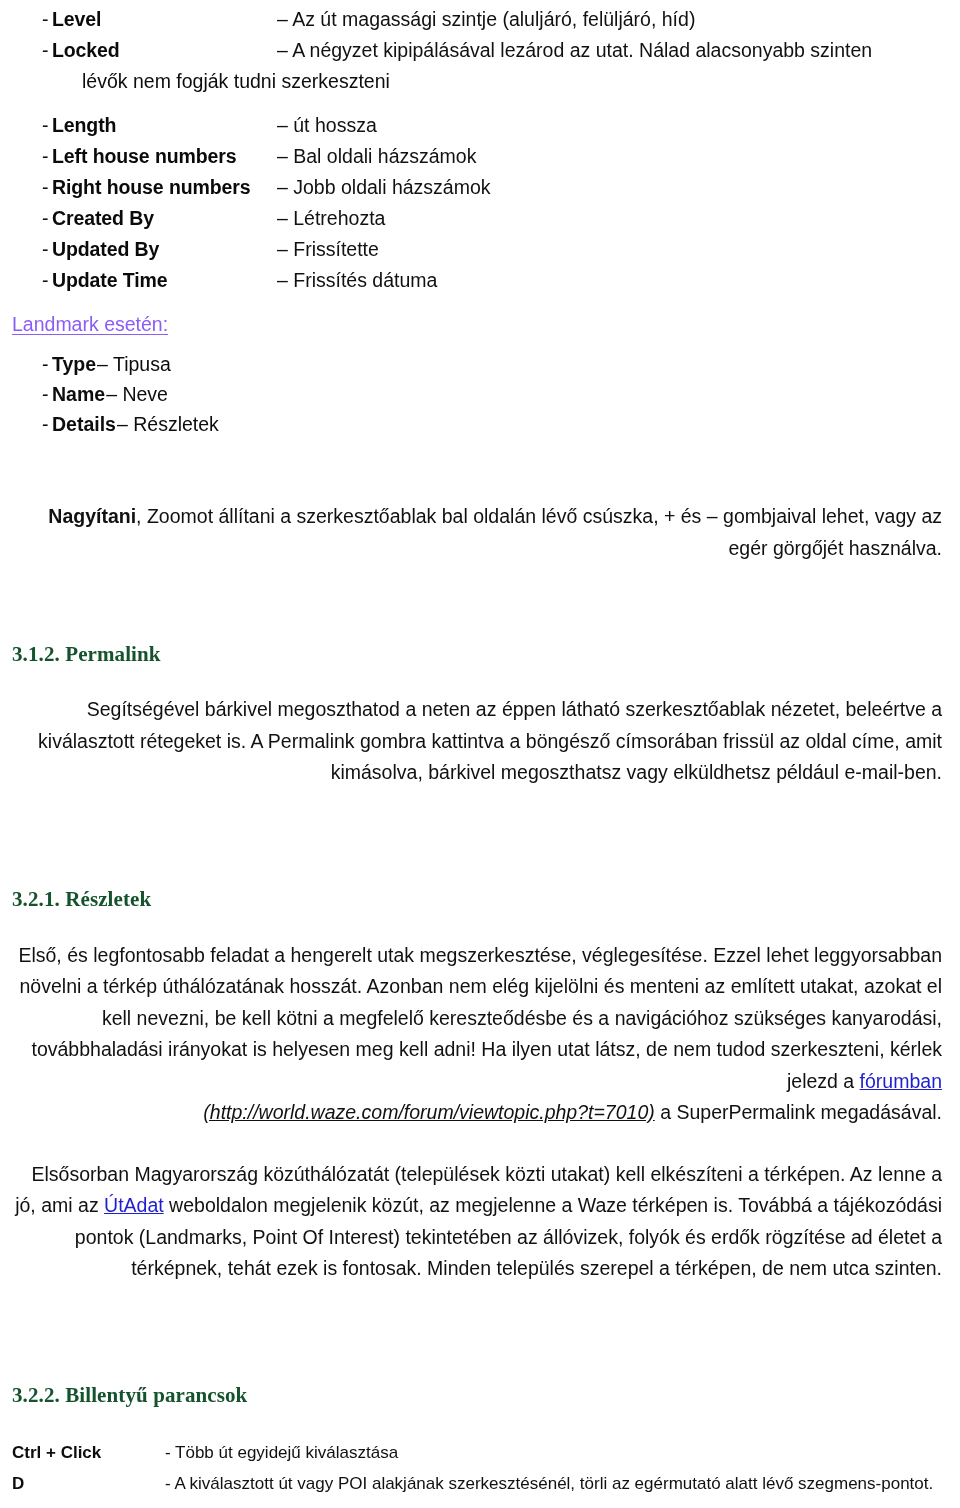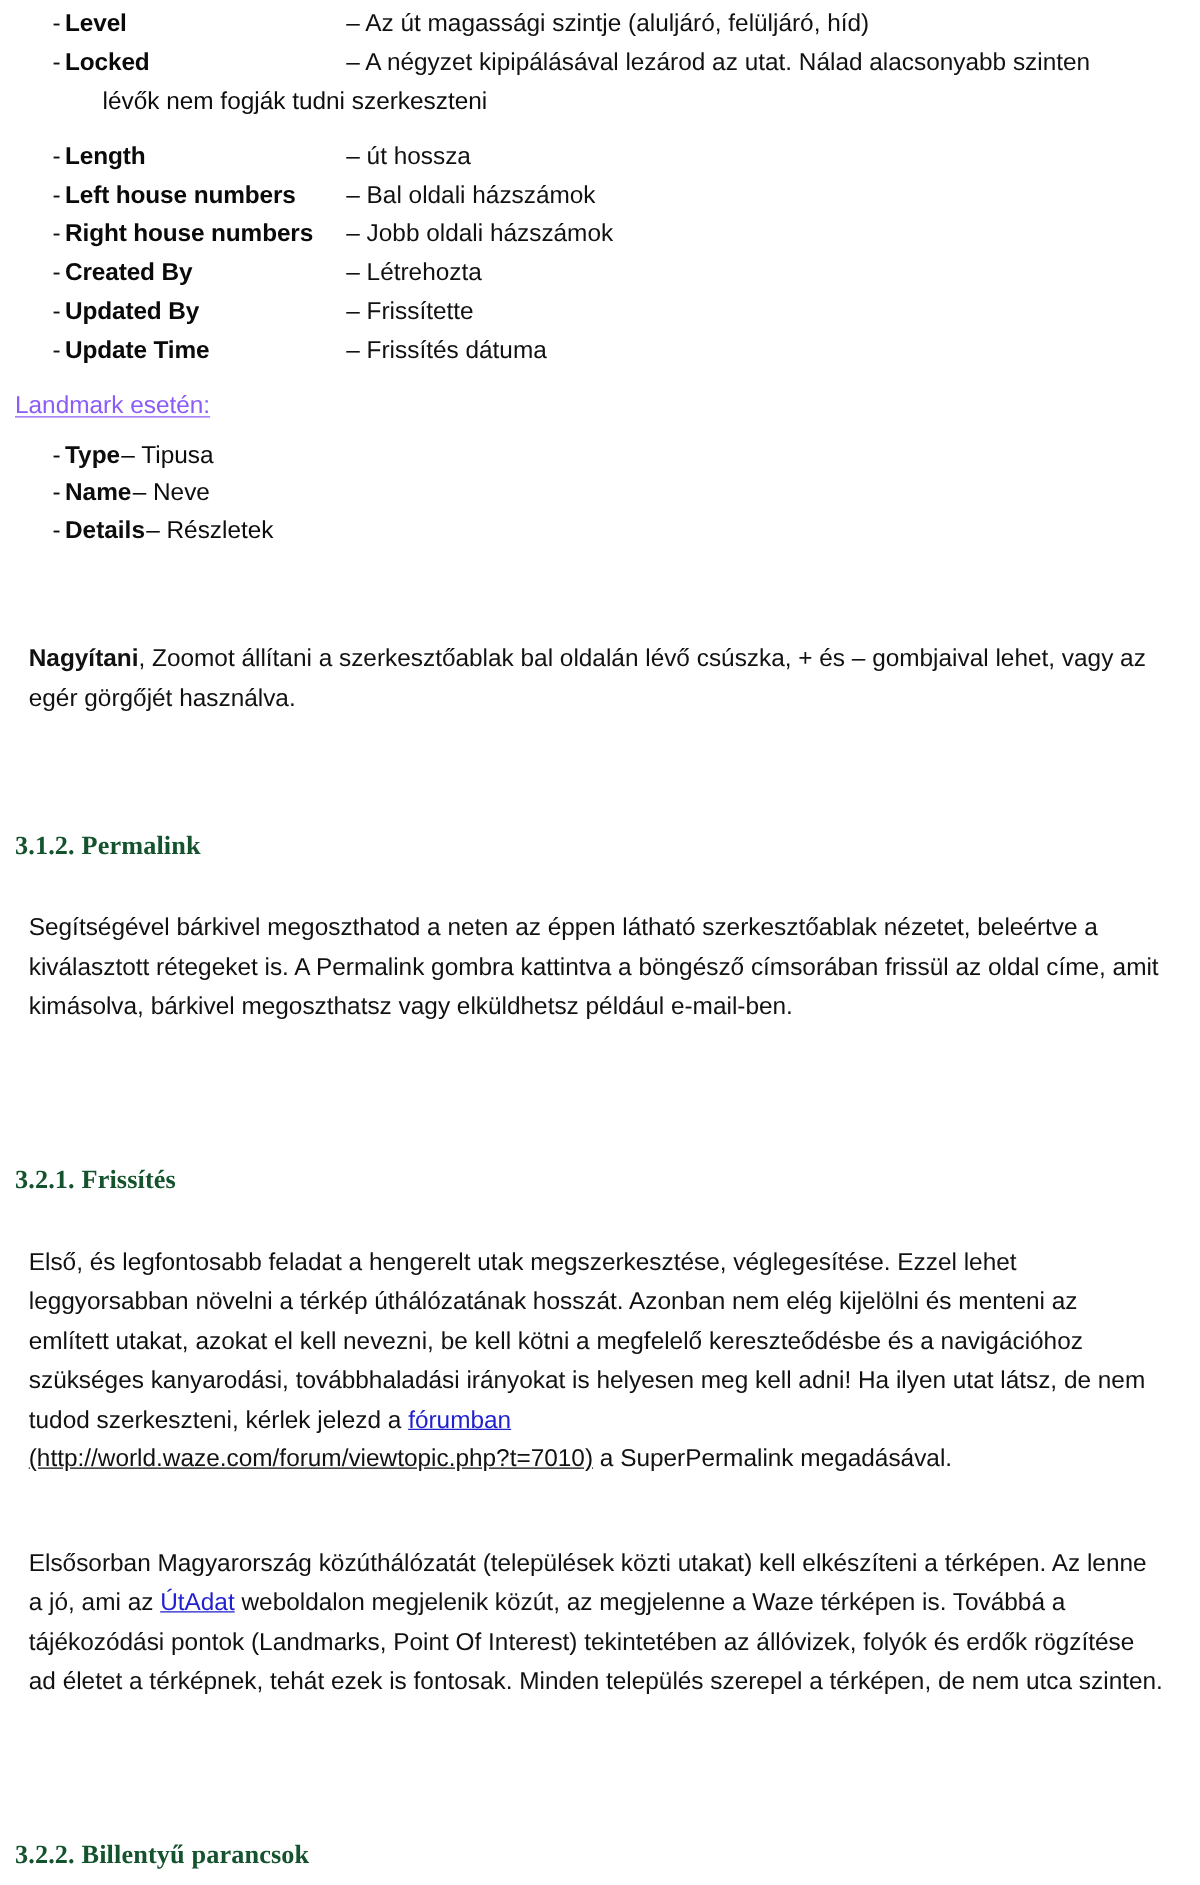--- a/index.html
+++ b/index.html
@@ -88,32 +88,33 @@
     flex: 0 0 40px;
     padding-left: 30px;
     box-sizing: border-box;
   }
   .lm-row .term { font-weight: bold; }
   .lm-row .desc { font-weight: 400; }
   .lm-row .term + .desc { margin-left: 1px; }
 
   
   p.body {
-    margin: 11px;
+    margin: 0;
     font-size: 19.5px;
     line-height: 31.5px;
     color: #111;
-    text-align: left;
+    text-align: right;
   }
   p.body b { font-weight: bold; }
   .link {
     color: #1f1fd0;
     text-decoration: underline;
   }
   .url-italic {
+    font-style: italic;
     text-decoration: underline;
     color: #111;
   }
 
   
   h2.h-major {
     margin: 0;
     font-family: "Liberation Serif", serif;
     font-size: 27px;
     font-weight: bold;
@@ -246,21 +247,21 @@
     <div style="height:26px"></div>
 
     <p class="body">Segítségével bárkivel megoszthatod a neten az éppen látható szerkesztőablak nézetet, beleértve a kiválasztott rétegeket is. A Permalink gombra kattintva a böngésző címsorában frissül az oldal címe, amit kimásolva, bárkivel megoszthatsz vagy elküldhetsz például e-mail-ben.</p>
 
     <div class="gap-xl"></div>
     <div style="height:14px"></div>
 
 
     <div style="height:20px"></div>
 
-    <h3 class="h-minor">3.2.1. Frissítés</h3>
+    <h3 class="h-minor">3.2.1. Részletek</h3>
 
     <div style="height:27px"></div>
 
     <p class="body"><span>Első, és legfontosabb feladat a hengerelt utak megszerkesztése, véglegesítése. Ezzel lehet leggyorsabban növelni a térkép úthálózatának hosszát. Azonban nem elég kijelölni és menteni az említett utakat, azokat el kell nevezni, be kell kötni a megfelelő kereszteődésbe és a navigációhoz szükséges kanyarodási, továbbhaladási irányokat is helyesen meg kell adni! Ha ilyen utat látsz, de nem tudod szerkeszteni, kérlek jelezd a </span><a class="link" href="#">fórumban</a><br><span class="url-italic">(http://world.waze.com/forum/viewtopic.php?t=7010)</span><span> a SuperPermalink megadásával.</span></p>
 
     <div style="height:30px"></div>
 
     <p class="body"><span>Elsősorban Magyarország közúthálózatát (települések közti utakat) kell elkészíteni a térképen. Az lenne a jó, ami az </span><a class="link" href="#">ÚtAdat</a><span> weboldalon megjelenik közút, az megjelenne a Waze térképen is. Továbbá a tájékozódási pontok (Landmarks, Point Of Interest) tekintetében az állóvizek, folyók és erdők rögzítése ad életet a térképnek, tehát ezek is fontosak. Minden település szerepel a térképen, de nem utca szinten.</span></p>
 
     <div class="gap-xl"></div>

